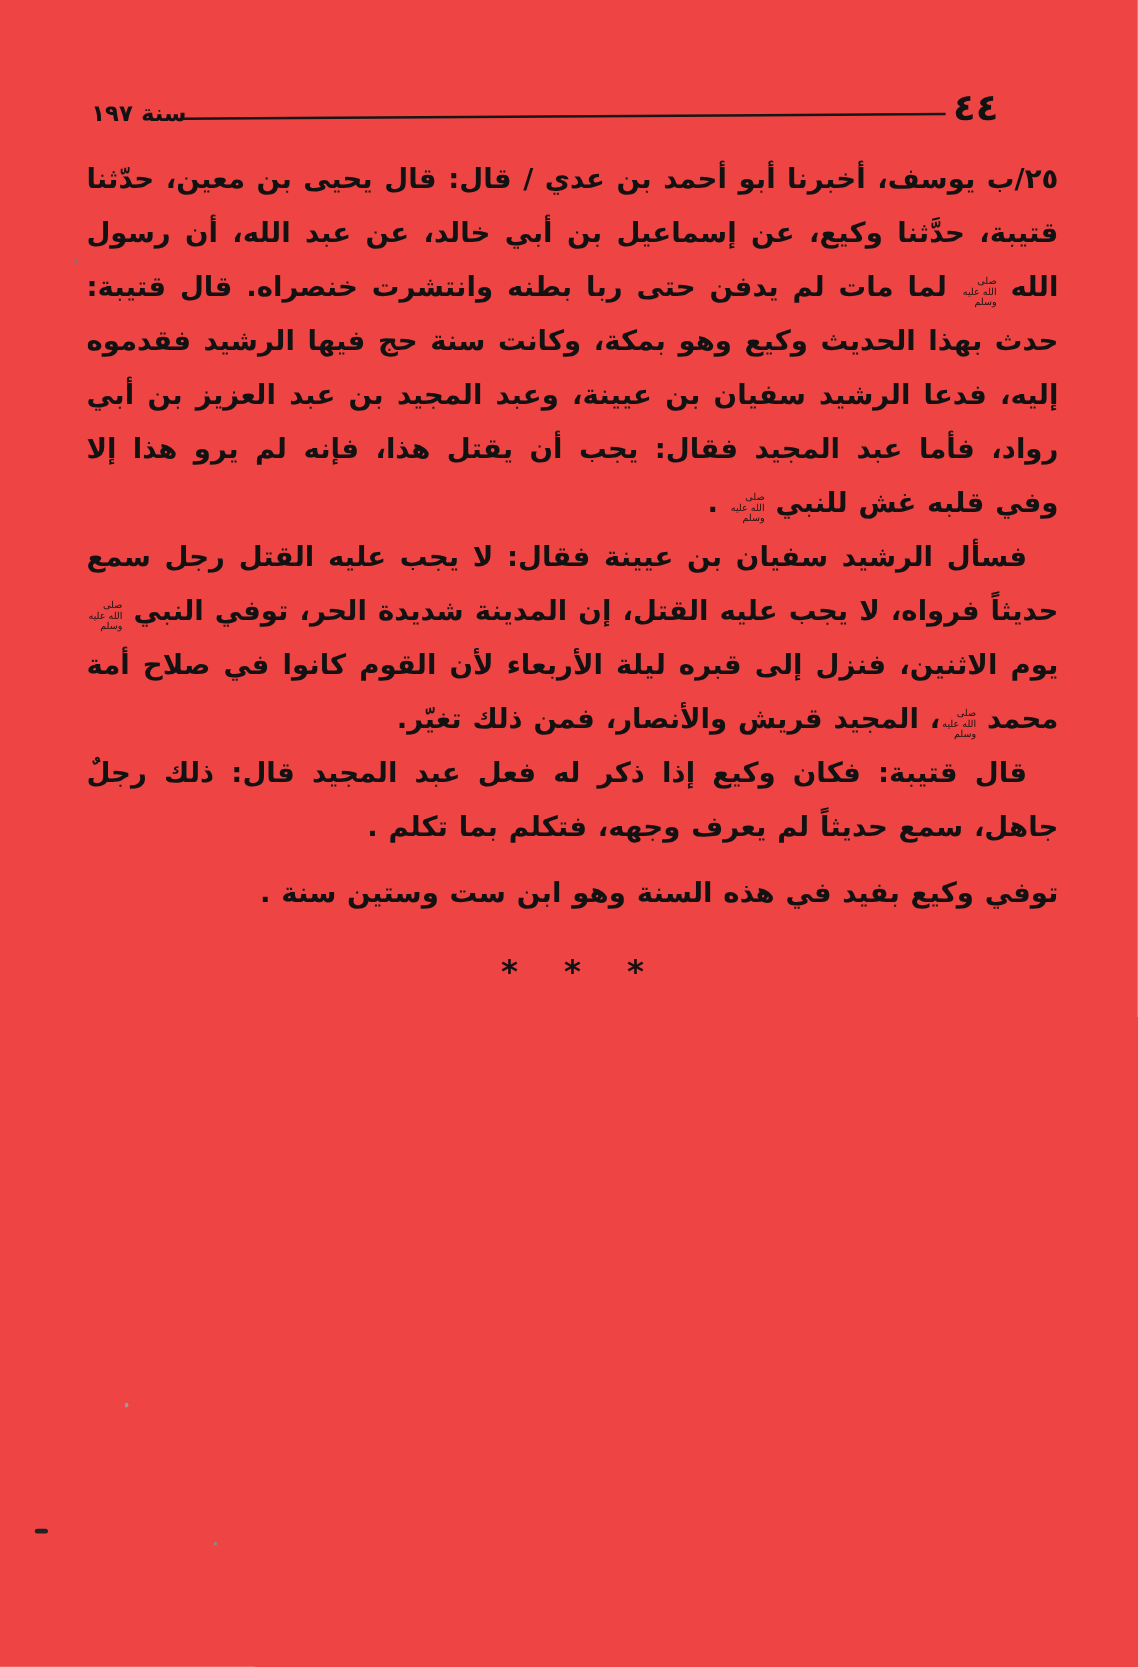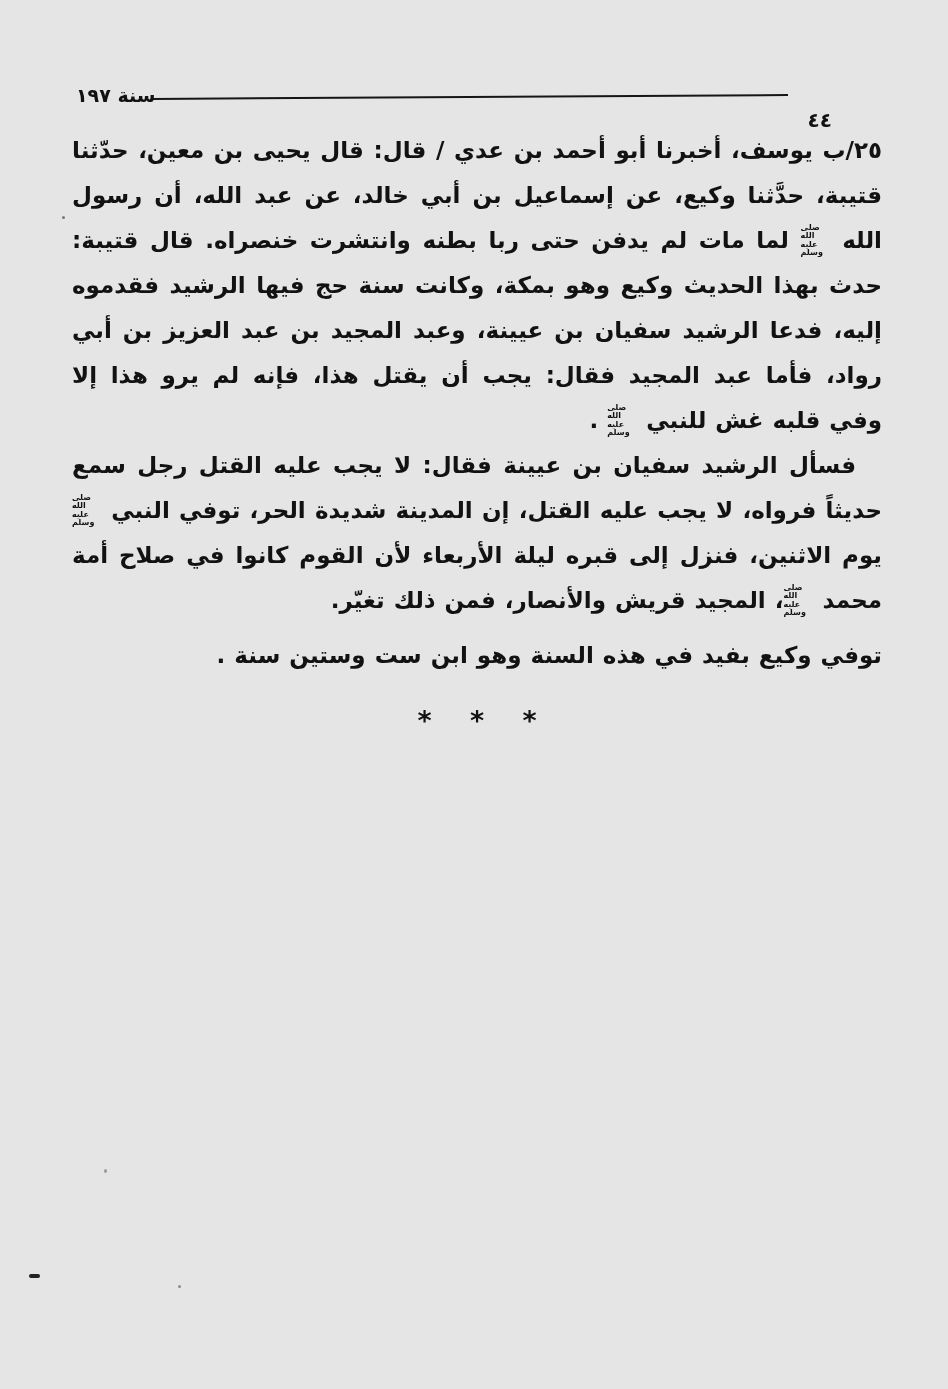--- a/index.html
+++ b/index.html
@@ -4,36 +4,36 @@
 <style>
   html, body { margin: 0; padding: 0; }
   body {
     width: 948px; height: 1389px;
     background: #fdfdfc;
     font-family: "DejaVu Sans", sans-serif;
     color: #121212;
     position: relative;
     overflow: hidden;
   }
-  .page { position: absolute; inset: 0; background: #e5e5e5; }
+  .page { position: absolute; inset: 0; background: #ef4444; }
 
   
   .header { position: absolute; top: 70px; left: 0; right: 0; height: 44px; }
   .year-label {
     position: absolute; left: 76px; top: 14px;
     direction: rtl; font-size: 19px; font-weight: bold; letter-spacing: 1px;
   }
   .header-rule {
     position: absolute; left: 152px; right: 160px; top: 26px;
     border-top: 2px solid #161616;
     transform: rotate(-0.35deg);
   }
   .page-number {
     position: absolute; right: 116px; top: 2px;
-    direction: rtl; font-size: 20px; font-weight: bold; margin-top: 36px;
+    direction: rtl; font-size: 31px; font-weight: bold;
   }
 
   
   .content {
     position: absolute; top: 128px; right: 66px; left: 72px;
     direction: rtl; unicode-bidi: embed;
     text-align: justify;
     font-size: 23px; font-weight: bold;
     line-height: 45px;
     word-spacing: 1px;
@@ -41,23 +41,23 @@
   .content p { margin: 0; padding: 0; text-indent: 26px; }
   .content p.no-indent { text-indent: 0; }
   .content p.centered {
     text-indent: 0; margin-top: 10px;
   }
 
   
   .hon {
     display: inline-block;
     width: 30px;
-    font-size: 8px; font-weight: bold;
+    font-size: 8px; font-weight: normal;
     line-height: 1.05;
-    text-align: left; text-indent: 0;
+    text-align: right; text-indent: 0;
     vertical-align: -7px;
     word-spacing: 0; letter-spacing: 0;
     white-space: normal;
   }
 
   .separator {
     margin-top: 20px;
     text-align: center;
     font-size: 27px; font-weight: bold;
     letter-spacing: 14px;
@@ -82,20 +82,21 @@
     <div class="header-rule"></div>
     <span class="page-number">٤٤</span>
   </div>
 
   <div class="content">
 
     <p class="no-indent"><span>٢٥/ب يوسف، أخبرنا أبو أحمد بن عدي / قال: قال يحيى بن معين، حدّثنا قتيبة، حدَّثنا وكيع، عن إسماعيل بن أبي خالد، عن عبد الله، أن رسول الله </span><span class="hon">صلى الله عليه وسلم</span><span> لما مات لم يدفن حتى ربا بطنه وانتشرت خنصراه. قال قتيبة: حدث بهذا الحديث وكيع وهو بمكة، وكانت سنة حج فيها الرشيد فقدموه إليه، فدعا الرشيد سفيان بن عيينة، وعبد المجيد بن عبد العزيز بن أبي رواد، فأما عبد المجيد فقال: يجب أن يقتل هذا، فإنه لم يرو هذا إلا وفي قلبه غش للنبي </span><span class="hon">صلى الله عليه وسلم</span><span> .</span></p>
 
     <p><span>فسأل الرشيد سفيان بن عيينة فقال: لا يجب عليه القتل رجل سمع حديثاً فرواه، لا يجب عليه القتل، إن المدينة شديدة الحر، توفي النبي </span><span class="hon">صلى الله عليه وسلم</span><span> يوم الاثنين، فنزل إلى قبره ليلة الأربعاء لأن القوم كانوا في صلاح أمة محمد </span><span class="hon">صلى الله عليه وسلم</span><span>، المجيد قريش والأنصار، فمن ذلك تغيّر.</span></p>
 
+    <p><span>قال قتيبة: فكان وكيع إذا ذكر له فعل عبد المجيد قال: ذلك رجلٌ جاهل، سمع حديثاً لم يعرف وجهه، فتكلم بما تكلم .</span></p>
 
     <p class="centered"><span>توفي وكيع بفيد في هذه السنة وهو ابن ست وستين سنة .</span></p>
 
     <div class="separator">* * *</div>
 
   </div>
 
   <div class="speck s1"></div>
   <div class="speck s2"></div>
   <div class="speck s3"></div>

